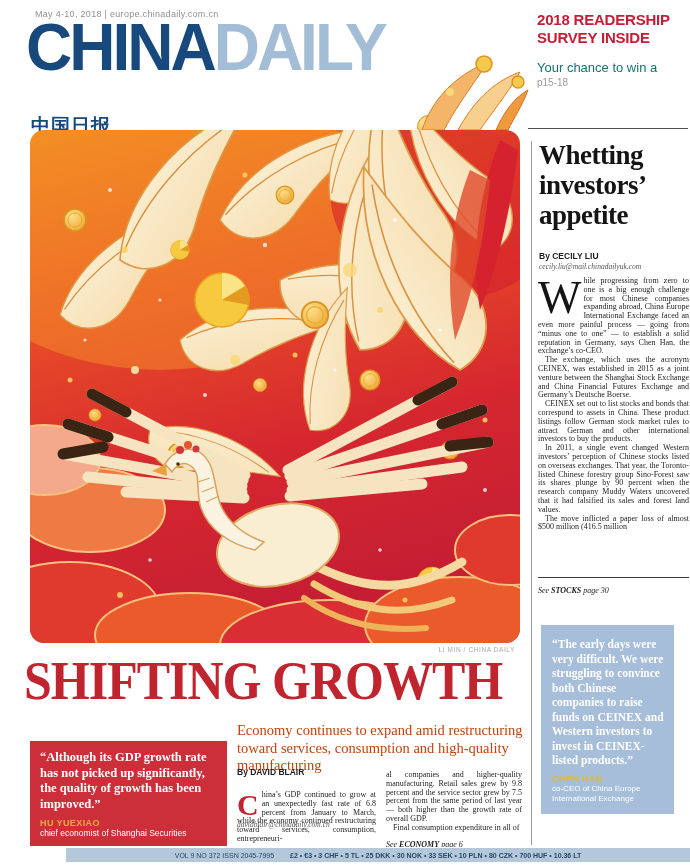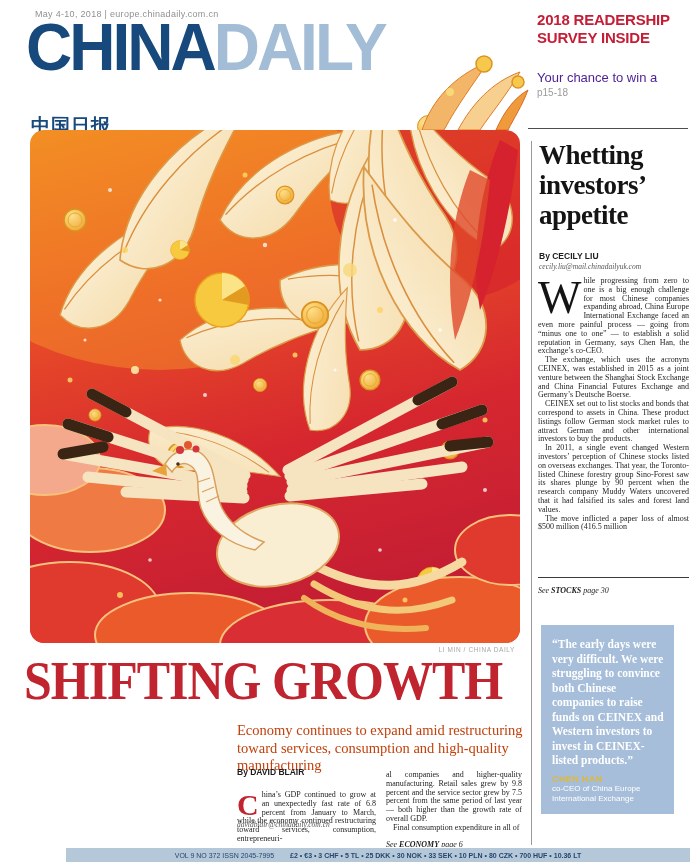--- a/index.html
+++ b/index.html
@@ -15,21 +15,21 @@
   .m-daily{color:#a3bdd6;}
   .subbrand{position:absolute;left:31px;top:96px;display:flex;align-items:center;gap:20px;}
   .cn-name{font:bold 19px "Liberation Sans",sans-serif;color:#17497d;letter-spacing:1px;}
   .edition{font:bold 24px "Liberation Sans",sans-serif;color:#b01e37;letter-spacing:1.5px;margin-top:32px;}
   .coin{width:21px;height:21px;border-radius:50%;background:radial-gradient(circle at 35% 30%,#fde79a,#eeaa2e);
         border:1px solid #d98f1f;display:flex;align-items:center;justify-content:center;
         font:bold 12px "Liberation Serif",serif;color:#c9861b;}
   .deco-feathers{position:absolute;left:392px;top:52px;width:138px;height:78px;}
   .promo{position:absolute;left:537px;top:11px;width:152px;font-family:"Liberation Sans",sans-serif;}
   .promo-title{font-weight:bold;font-size:15px;line-height:1.22;color:#c41d35;letter-spacing:-.2px;}
-  .promo-body{margin-top:22px;font-size:13px;line-height:1.28;color:#4c1d95;}
+  .promo-body{margin-top:12px;font-size:13px;line-height:1.28;color:#0f766e;}
   .promo-pages{font-size:10px;color:#9b9b9b;margin-top:1px;}
   .promo-rule{position:absolute;left:528px;top:128px;width:160px;height:1px;background:#4d4d4d;}
   .v-rule{position:absolute;left:531px;top:141px;width:1px;height:704px;background:#9a9a9a;}
   
   .illustration{position:absolute;left:30px;top:130px;width:490px;height:513px;
                 border-radius:14px;overflow:hidden;}
   .credit{position:absolute;left:325px;top:646px;width:190px;text-align:right;
           font:6.5px "Liberation Sans",sans-serif;color:#a8a8a8;letter-spacing:.6px;}
   
   .headline-main{position:absolute;left:24px;top:654px;width:500px;
@@ -269,20 +269,25 @@
           <circle cx="455" cy="290" r="2.5"></circle>
         <circle cx="90" cy="465" r="3"></circle>
           <circle cx="375" cy="470" r="2.5"></circle>
       </g>
     </svg>
   </figure>
   <div class="credit">LI MIN / CHINA DAILY</div>
 
   <div class="headline-main">SHIFTING GROWTH</div>
 
+  <div class="quote-red">
+    <div class="q">“Although its GDP growth rate has not picked up sig­nificantly, the quality of growth has been improved.”</div>
+    <div class="attr-name">HU YUEXIAO</div>
+    <div class="attr-title">chief economist of Shanghai Securities</div>
+  </div>
 
   <div class="subhead">Economy continues to expand amid restructuring toward services, consumption and high-quality manufacturing</div>
 
   <div class="byline byline-left">By DAVID BLAIR</div>
   <div class="byline-email email-left">davidblair@chinadaily.com.cn</div>
 
   <div class="bodytext col1">
     <span class="dropcap-c">C</span><span>hina’s GDP continued to grow at an unexpectedly fast rate of 6.8 percent from January to March, while the economy continued restructuring toward services, consumption, entrepreneuri-</span>
   </div>
   <div class="bodytext col2">

